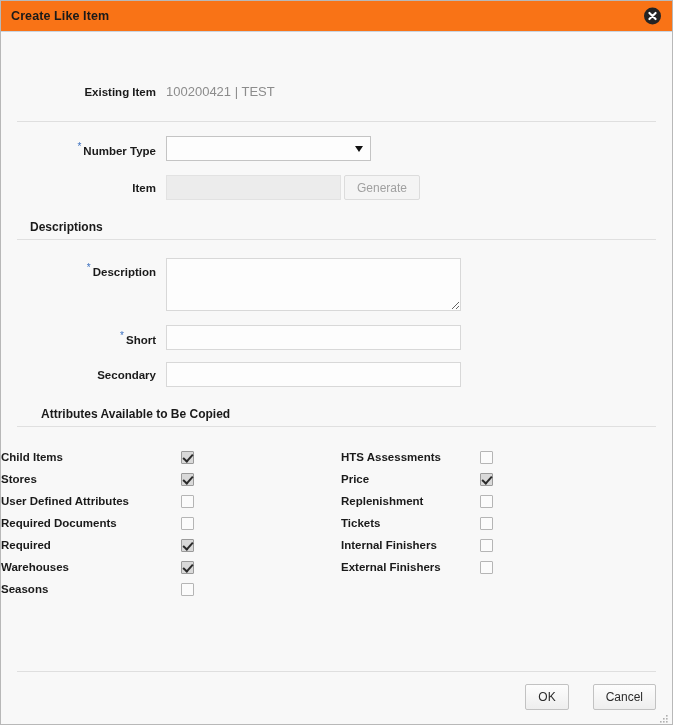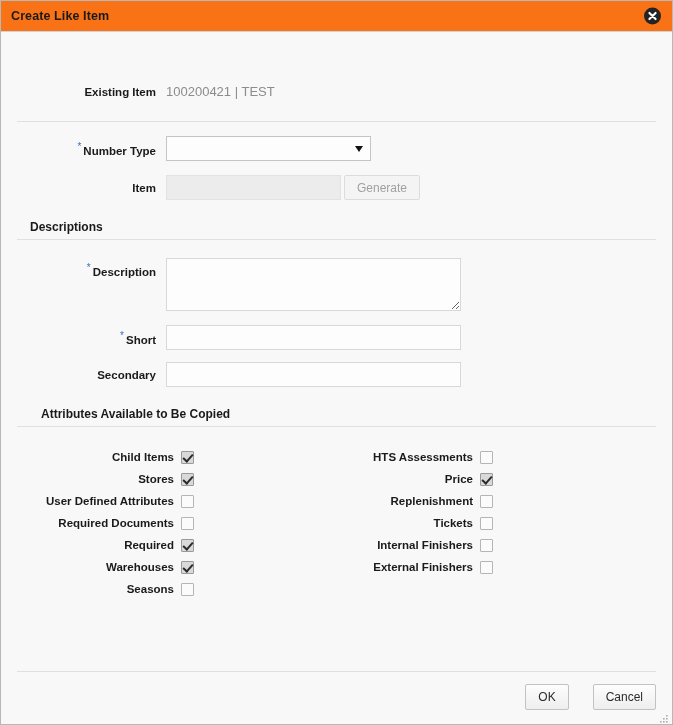--- a/index.html
+++ b/index.html
@@ -190,21 +190,21 @@
   .cb-area {
     display: flex;
     margin-top: 20px;
   }
   .cb-col { display: flex; flex-direction: column; }
   .cb-col-left { width: 340px; }
   .cb-col-right { width: 320px; }
   .cb-row {
     display: flex;
     align-items: center;
-    justify-content: flex-end;
+    justify-content: space-between;
     height: 20px;
     margin-bottom: 2px;
   }
   .cb-label {
     font-size: 11.5px;
     font-weight: bold;
     color: #1a1a1a;
     text-align: right;
     margin-right: 7px;
     white-space: nowrap;

